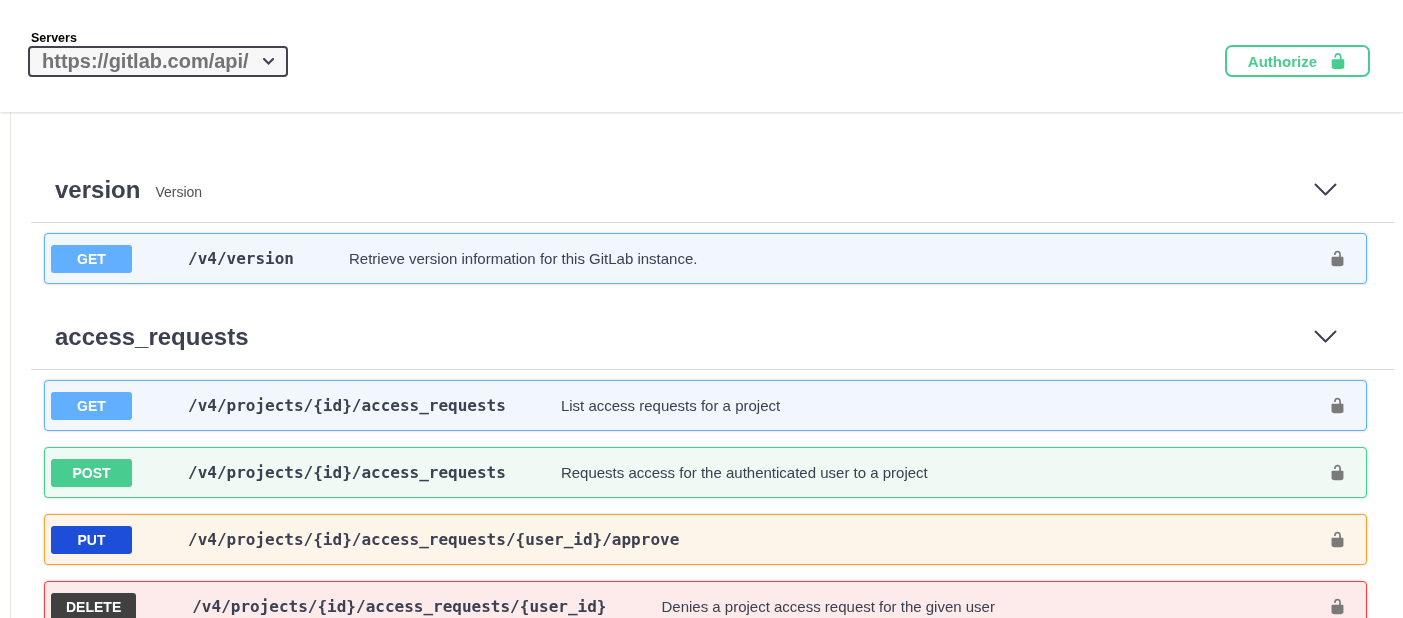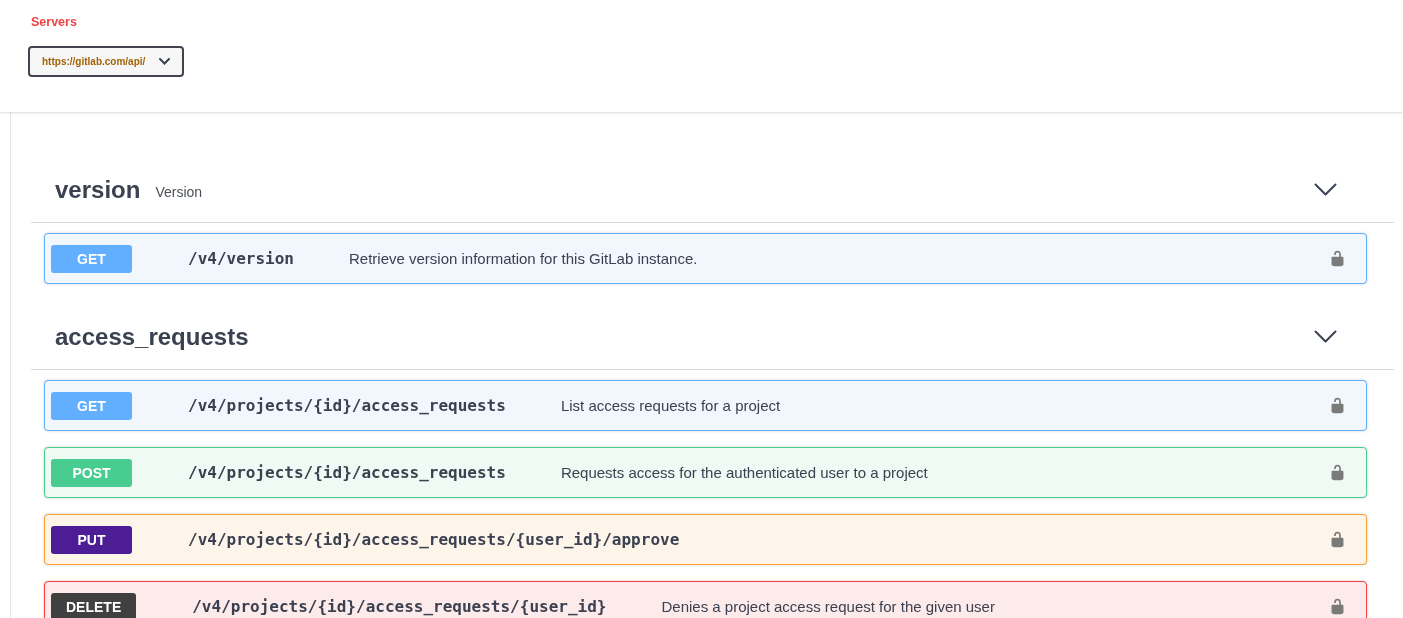--- a/index.html
+++ b/index.html
@@ -7,30 +7,30 @@
   body { font-family: "Liberation Sans", sans-serif; color: #3b4151; position: relative; }
 
   .left-edge-line { position: absolute; left: 10px; top: 0; bottom: 0; width: 1px; background: #e8e5e0; }
 
   
   .scheme-bar {
     position: relative; height: 112px; background: #fff;
     box-shadow: 0 1px 2px 0 rgba(0,0,0,0.15);
   }
   .servers-label {
-    position: absolute; left: 31px; top: 15px;
-    font-size: 12.5px; font-weight: 700; color: #ef4444;
+    position: absolute; left: 31px; top: 31px;
+    font-size: 12.5px; font-weight: 700; color: #000000;
   }
   .server-select {
     position: absolute; left: 28px; top: 46px; height: 31px;
     display: flex; align-items: center; gap: 14px;
     border: 2px solid #41444e; border-radius: 4px; background: #f7f7f7;
     padding: 0 12px; cursor: pointer;
   }
-  .server-select .sel-text { font-size: 10px; font-weight: 700; color: #a16207; }
+  .server-select .sel-text { font-size: 20px; font-weight: 700; color: #737373; }
   .authorize-btn {
     position: absolute; right: 33px; top: 45px; height: 32px;
     display: flex; align-items: center; gap: 12px;
     padding: 0 21px; background: #fff;
     border: 2px solid #49cc90; border-radius: 7px; cursor: pointer;
   }
   .authorize-btn .auth-text { font-size: 15px; font-weight: 700; color: #49cc90; }
 
   
   .content { padding: 0 9px 0 31px; }
@@ -88,20 +88,28 @@
 <div class="scheme-bar">
   <div class="servers-label">Servers</div>
   <div class="server-select">
     <span class="sel-text">https://gitlab.com/api/</span>
     <span>
       <svg width="11" height="7" viewBox="0 0 11 7">
           <path d="M1 1 L5.5 5.5 L10 1" fill="none" stroke="#3b4151" stroke-width="2" stroke-linecap="round"></path>
         </svg>
     </span>
   </div>
+  <button class="authorize-btn">
+    <span class="auth-text">Authorize</span>
+    <span>
+      <svg width="18" height="18" viewBox="0 0 20 20" fill="#49cc90">
+          <path d="M15.8 8H14V5.6C14 2.703 12.665 1 10 1 7.334 1 6 2.703 6 5.6V6h2v-.801C8 3.754 8.797 3 10 3c1.203 0 2 .754 2 2.199V8H4c-.553 0-1 .646-1 1.199V17c0 .549.428 1.139.951 1.307l1.197.387c.523.167 1.38.306 1.904.306h5.896c.523 0 1.38-.139 1.903-.306l1.197-.387c.524-.168.952-.757.952-1.307V9.199C17 8.646 16.352 8 15.8 8z"></path>
+        </svg>
+    </span>
+  </button>
 </div>
 
 <div class="content">
   <div class="tag-section">
     <div class="tag-header">
       <span class="tag-title">version</span>
       <span class="tag-subtitle">Version</span>
       <span class="tag-spacer"></span>
       <button class="expand-btn">
         <span>
@@ -163,21 +171,21 @@
     <button class="lock-btn">
       <span>
         <svg width="17" height="17" viewBox="0 0 20 20" fill="currentColor">
                 <path d="M15.8 8H14V5.6C14 2.703 12.665 1 10 1 7.334 1 6 2.703 6 5.6V6h2v-.801C8 3.754 8.797 3 10 3c1.203 0 2 .754 2 2.199V8H4c-.553 0-1 .646-1 1.199V17c0 .549.428 1.139.951 1.307l1.197.387c.523.167 1.38.306 1.904.306h5.896c.523 0 1.38-.139 1.903-.306l1.197-.387c.524-.168.952-.757.952-1.307V9.199C17 8.646 16.352 8 15.8 8z"></path>
               </svg>
       </span>
     </button>
   </div>
 
   <div class="opblock m-put" style="border-color: rgb(252, 161, 48);">
-    <span class="method-badge" style="background: #4c1d95;">PUT</span>
+    <span class="method-badge" style="background: #1d4ed8;">PUT</span>
     <span class="op-path">/v4/projects/{id}/access_requests/{user_id}/approve</span>
     <span class="op-spacer"></span>
     <button class="lock-btn">
       <span>
         <svg width="17" height="17" viewBox="0 0 20 20" fill="currentColor">
                 <path d="M15.8 8H14V5.6C14 2.703 12.665 1 10 1 7.334 1 6 2.703 6 5.6V6h2v-.801C8 3.754 8.797 3 10 3c1.203 0 2 .754 2 2.199V8H4c-.553 0-1 .646-1 1.199V17c0 .549.428 1.139.951 1.307l1.197.387c.523.167 1.38.306 1.904.306h5.896c.523 0 1.38-.139 1.903-.306l1.197-.387c.524-.168.952-.757.952-1.307V9.199C17 8.646 16.352 8 15.8 8z"></path>
               </svg>
       </span>
     </button>
   </div>

